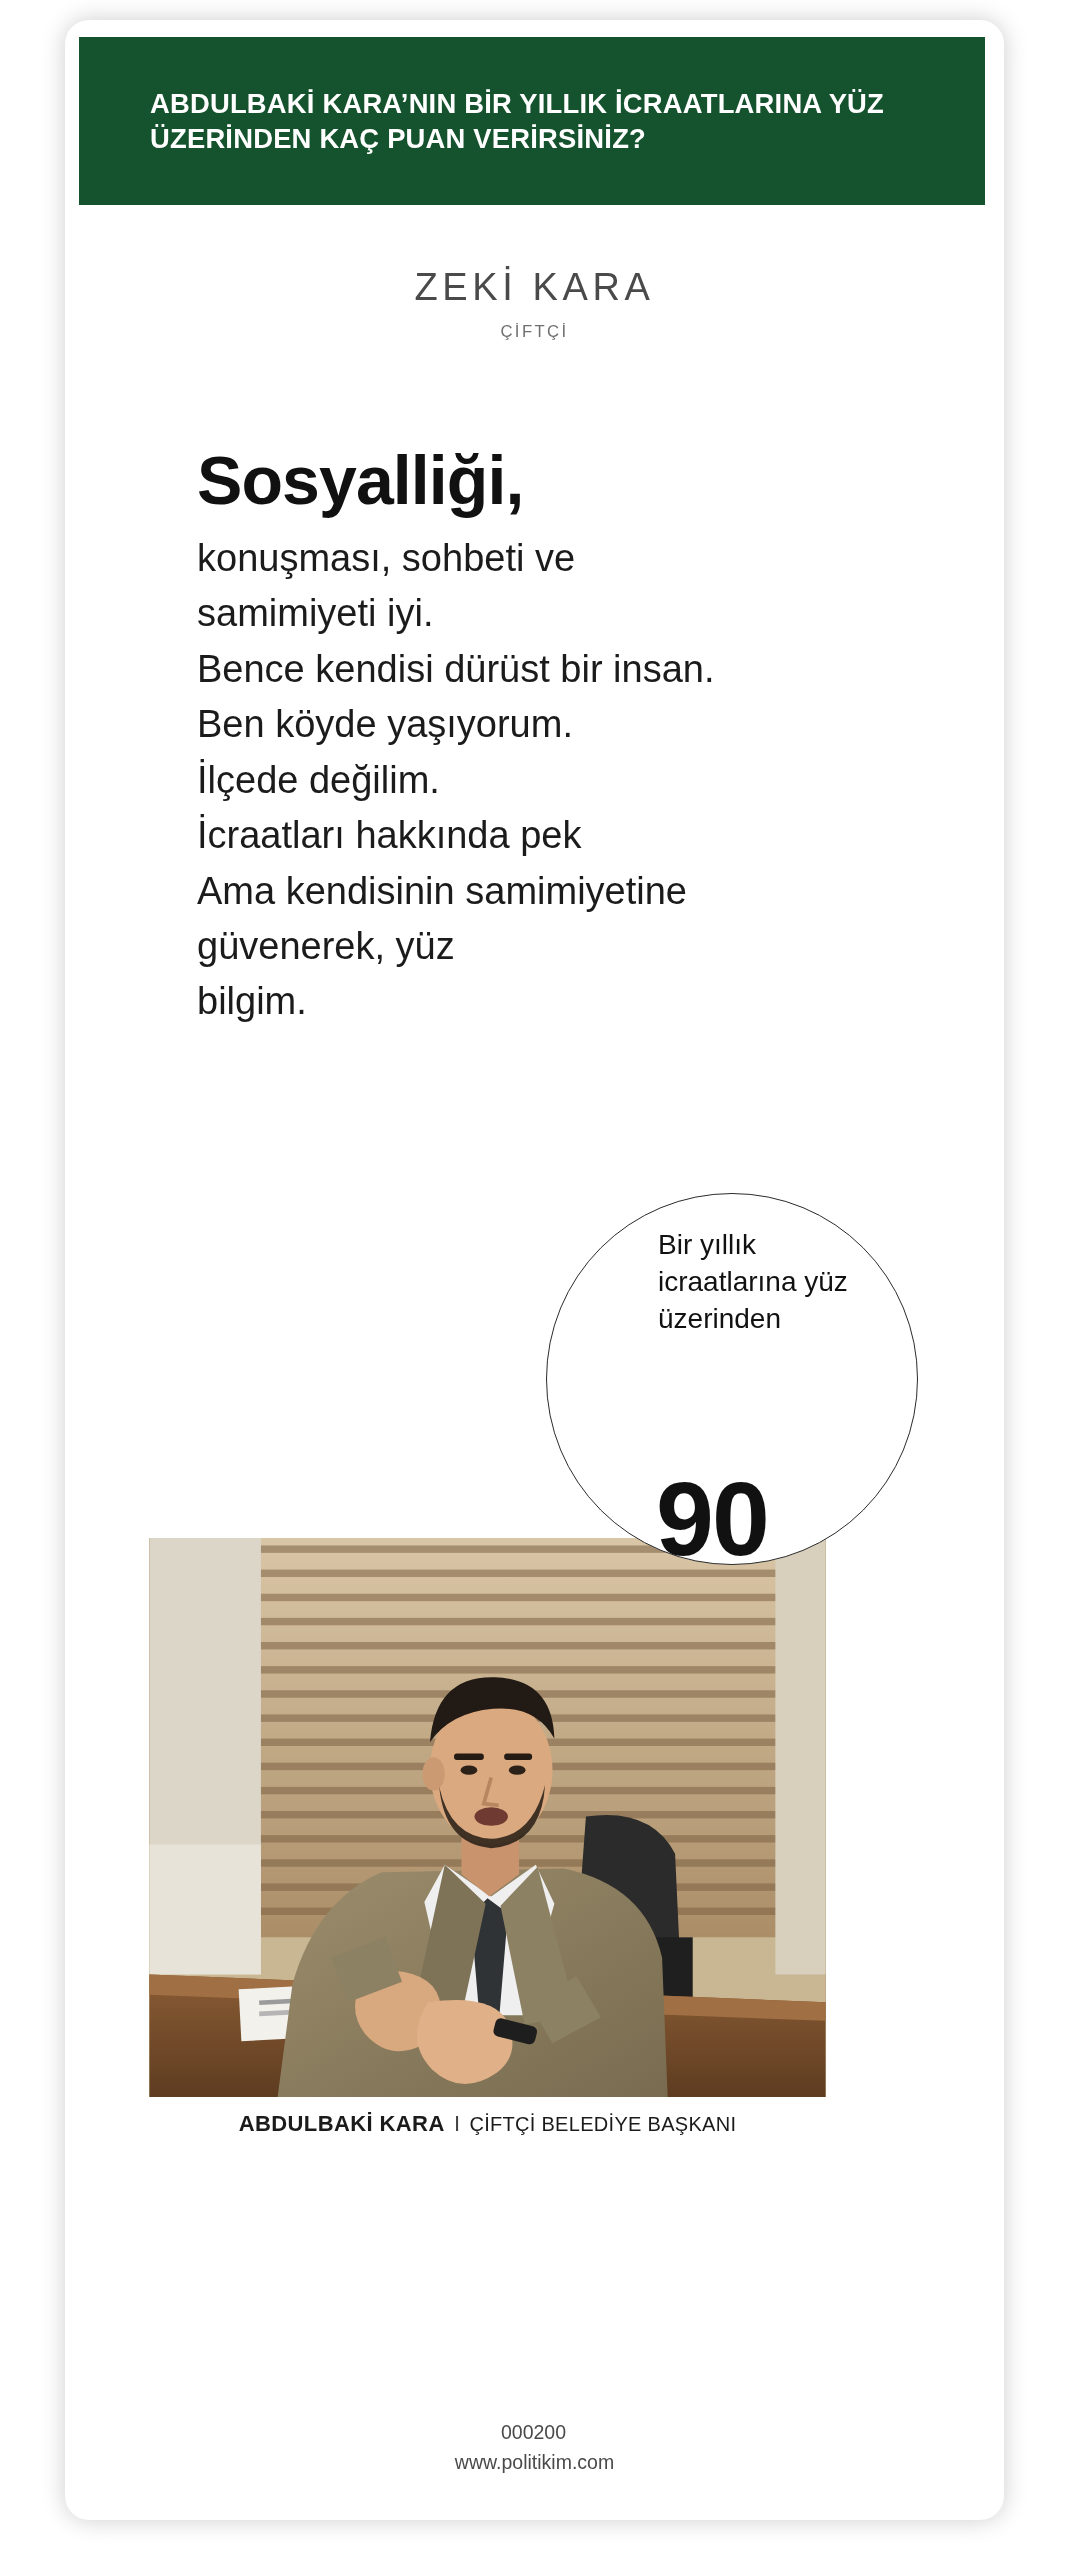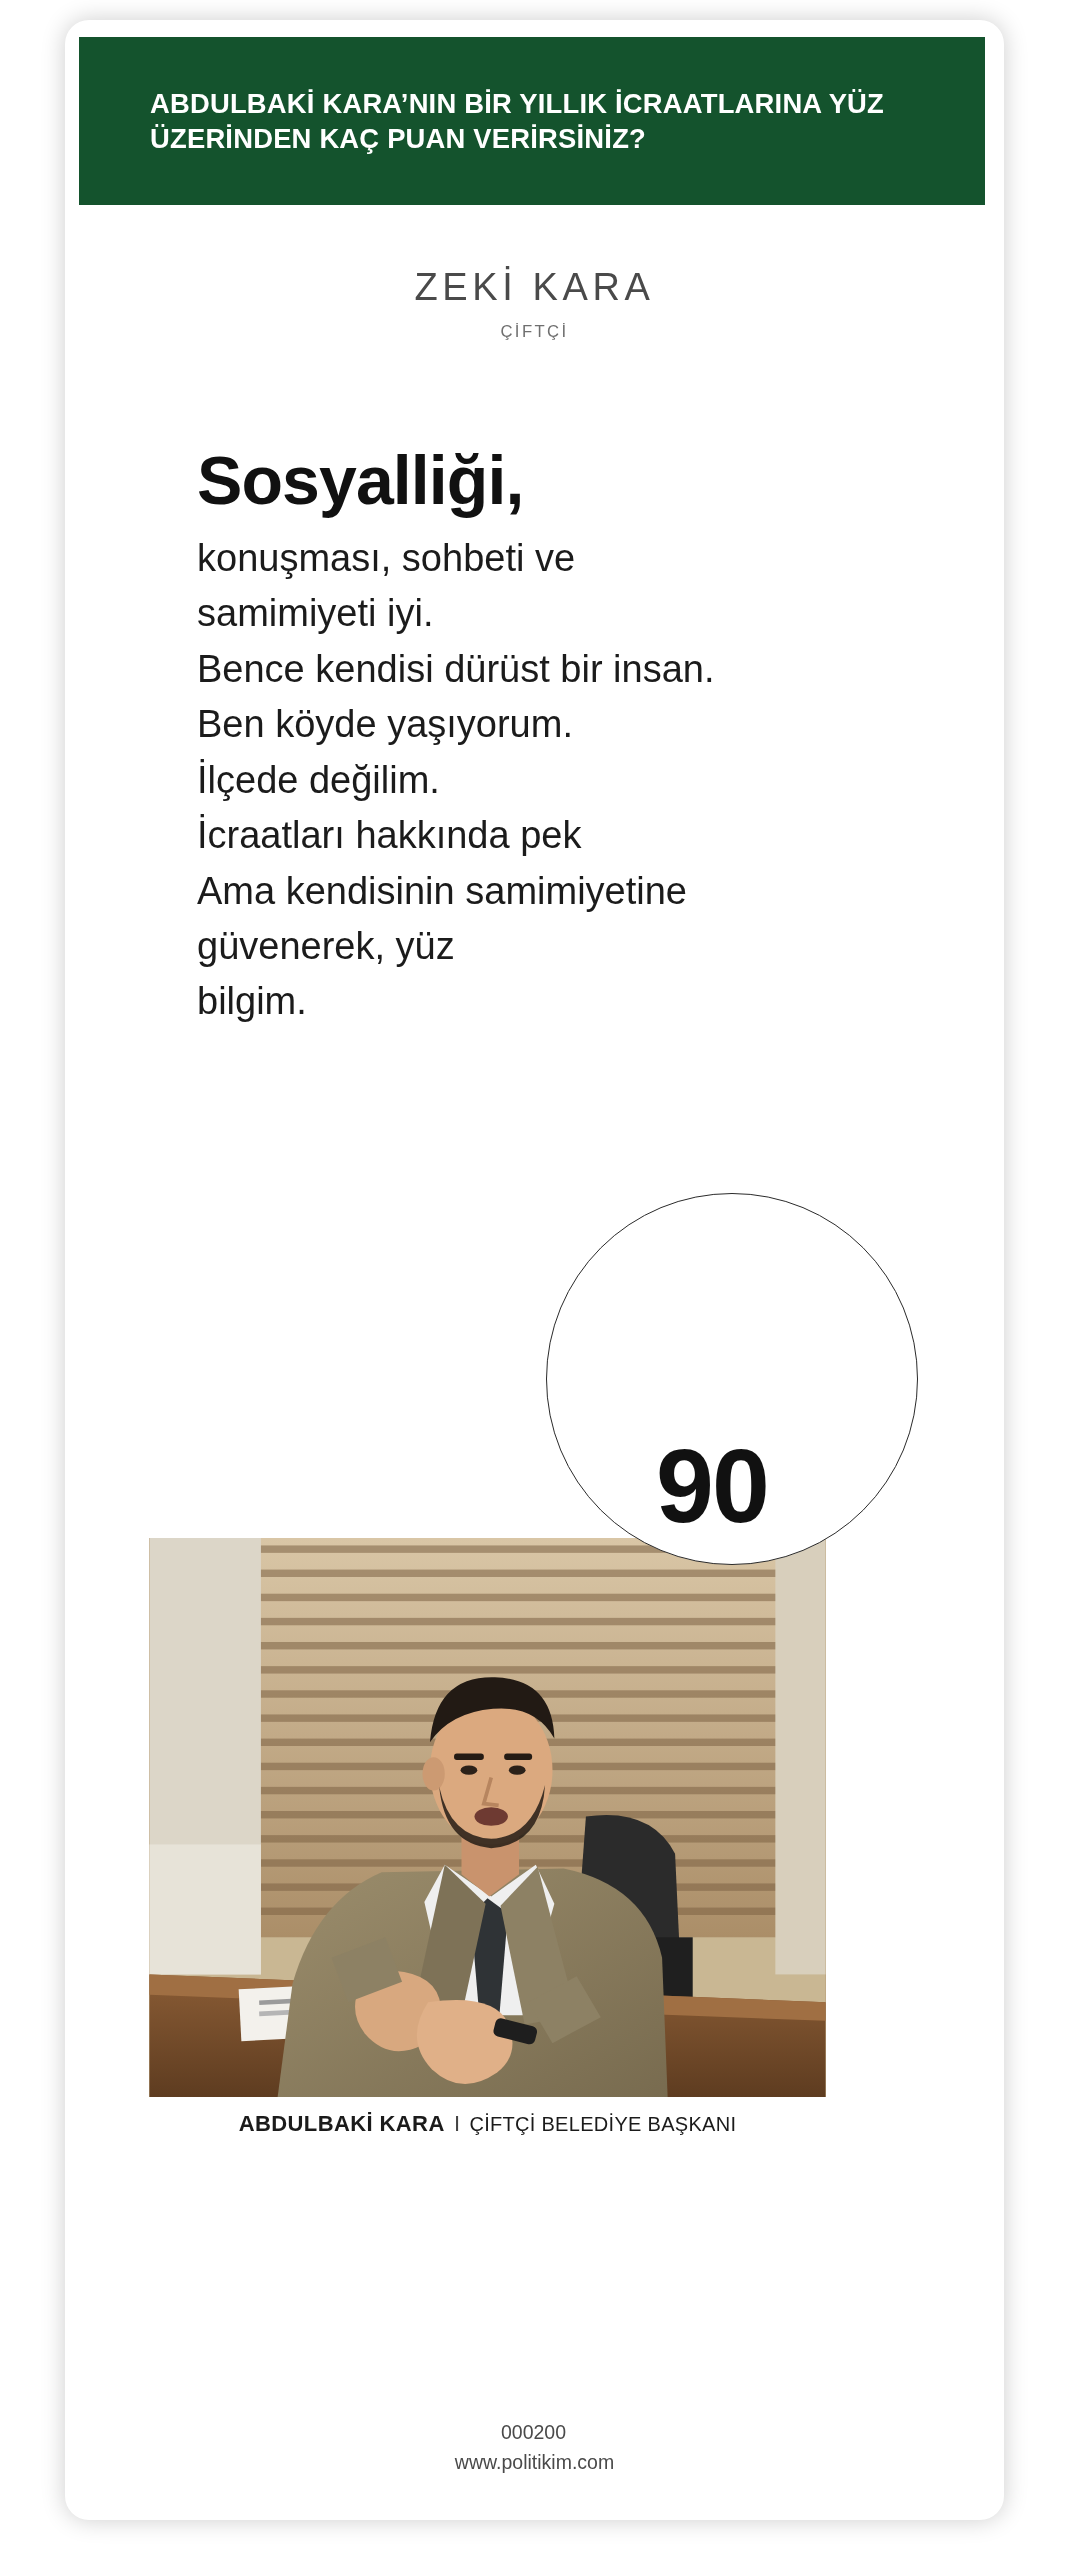--- a/index.html
+++ b/index.html
@@ -113,21 +113,21 @@
     top: 1227px;
     width: 223px;
     font-size: 28px;
     line-height: 1.32;
     color: #111111;
     z-index: 6;
   }
   .score-value {
     position: absolute;
     left: 656px;
-    top: 1434px;
+    top: 1467px;
     font-size: 104px;
     font-weight: bold;
     color: #111111;
     line-height: 1;
     letter-spacing: -1.9px;
     z-index: 6;
   }
 
   
   .photo {
@@ -193,20 +193,21 @@
     <div class="quote-line">Bence kendisi dürüst bir insan.</div>
     <div class="quote-line">Ben köyde yaşıyorum.</div>
     <div class="quote-line">İlçede değilim.</div>
     <div class="quote-line">İcraatları hakkında pek</div>
     <div class="quote-line">Ama kendisinin samimiyetine</div>
     <div class="quote-line">güvenerek, yüz</div>
     <div class="quote-line">bilgim.</div>
   </div>
 
   <div class="score-circle"></div>
+  <div class="score-label">Bir yıllık icraatlarına yüz üzerinden</div>
   <div class="score-value">90</div>
 
   <div class="photo">
     <svg width="677" height="559" viewBox="0 0 728 602" xmlns="http://www.w3.org/2000/svg">
       <defs>
         <linearGradient id="blindsGrad" x1="0" y1="0" x2="0" y2="1">
           <stop offset="0%" stop-color="#d9c6a6"></stop>
           <stop offset="100%" stop-color="#ab8e68"></stop>
         </linearGradient>
         <linearGradient id="suitGrad" x1="0" y1="0" x2="1" y2="1">

